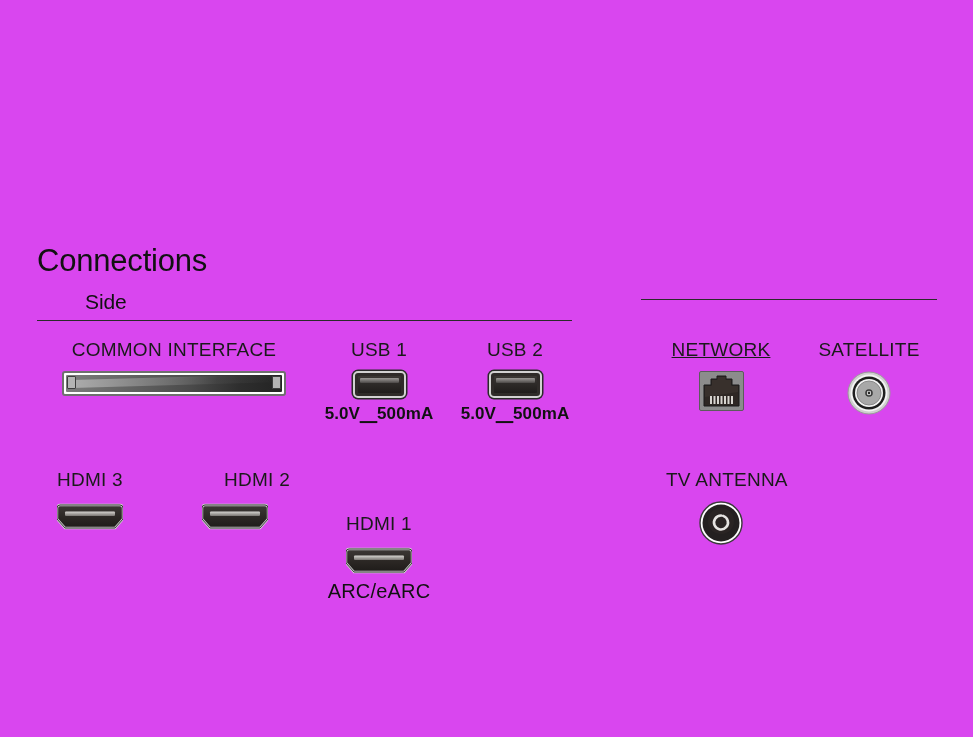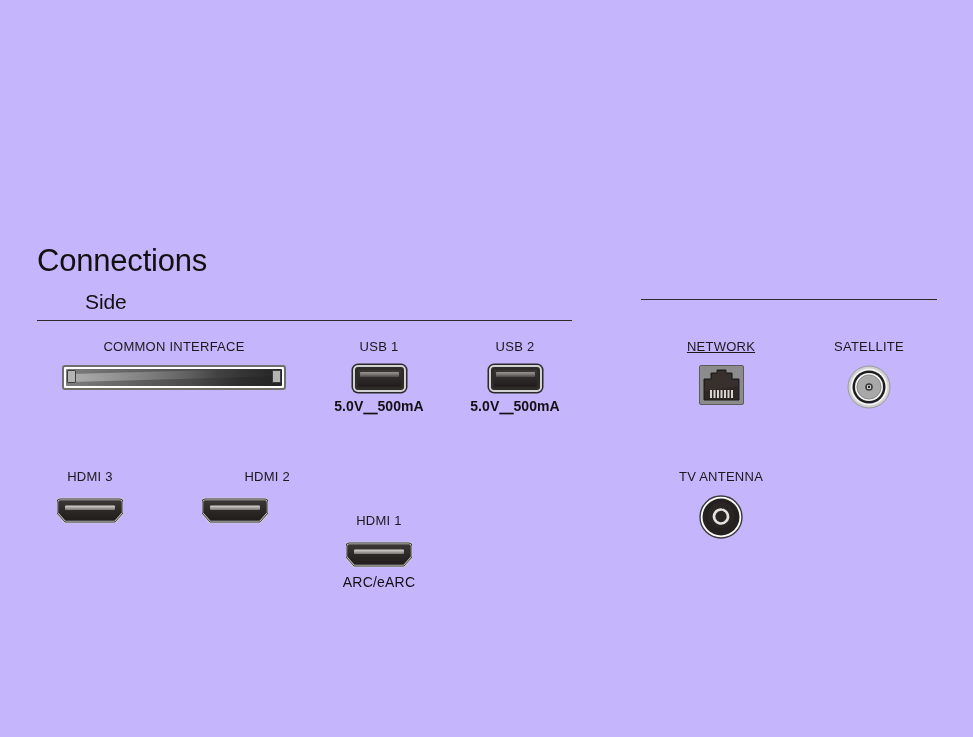--- a/index.html
+++ b/index.html
@@ -10,21 +10,21 @@
     background: #ffffff;
     font-family: "Liberation Sans", "DejaVu Sans", sans-serif;
     color: #1a1a1a;
     overflow: hidden;
   }
 
   #page {
     position: relative;
     width: 973px;
     height: 737px;
-    background: #c4b5fd;
+    background: #d946ef;
   }
 
   
   .page-title {
     position: absolute;
     left: 37px;
     top: 245px;
     font-size: 31px;
     font-weight: 400;
     letter-spacing: -0.2px;
@@ -52,38 +52,38 @@
 
   #section-side  { left: 37px;  top: 291px; width: 535px; }
   #section-bottom{ left: 641px; top: 291px; width: 296px; }
 
   
   .port {
     position: absolute;
     text-align: center;
   }
   .port-label {
-    font-size: 13px;
+    font-size: 19px;
     letter-spacing: 0.25px;
     color: #1a1a1a;
     white-space: nowrap;
     line-height: 1;
   }
   .port-sub {
-    font-size: 14px;
+    font-size: 17px;
     font-weight: bold;
     letter-spacing: 0.1px;
     color: #111;
     white-space: nowrap;
     line-height: 1;
     margin-top: 7px;
   }
   .port-sub.reg {
     font-weight: 400;
-    font-size: 14px;
+    font-size: 20px;
     letter-spacing: 0.2px;
   }
   .port-art {
     margin-top: 12px;
     display: flex;
     justify-content: center;
     align-items: center;
   }
 
   

